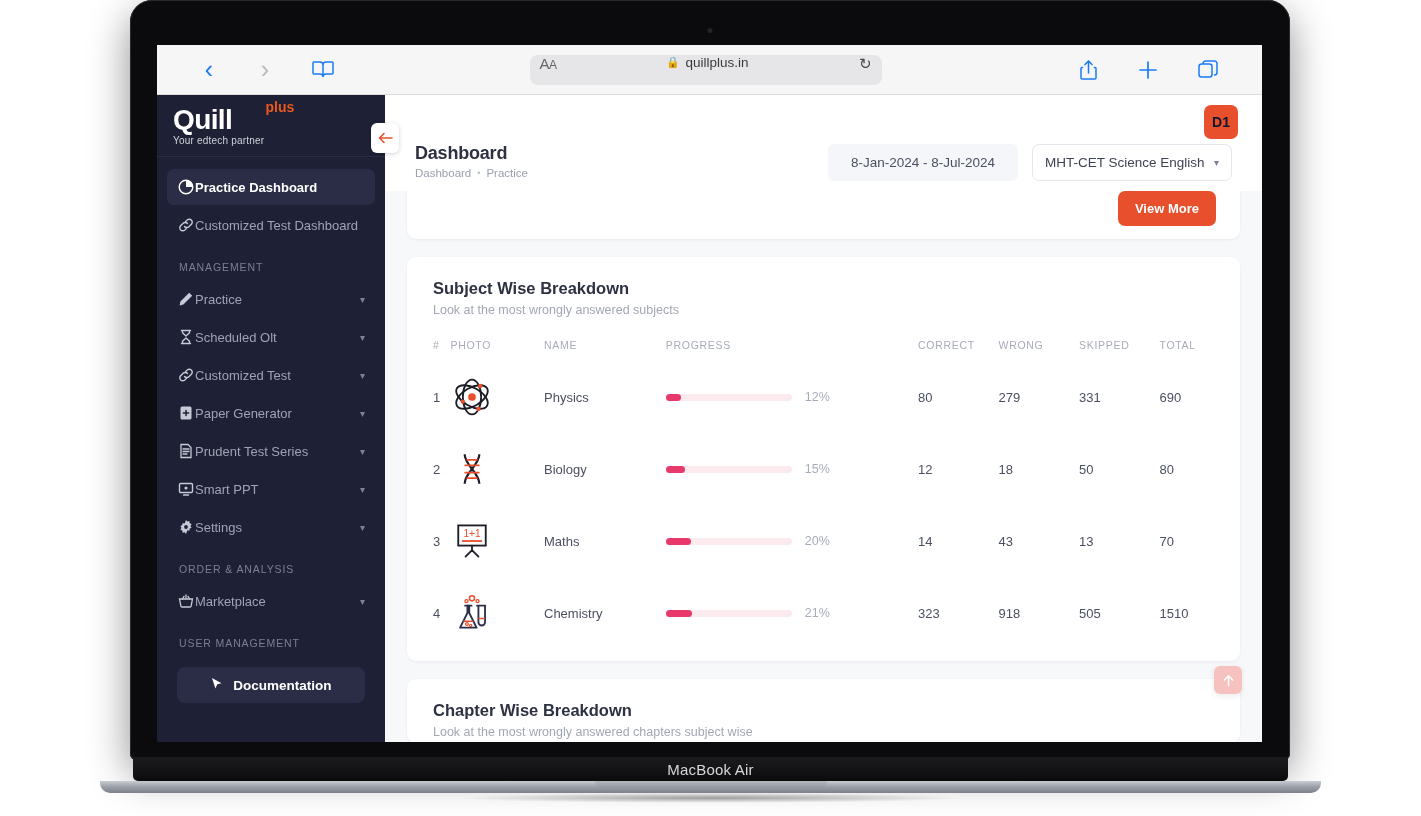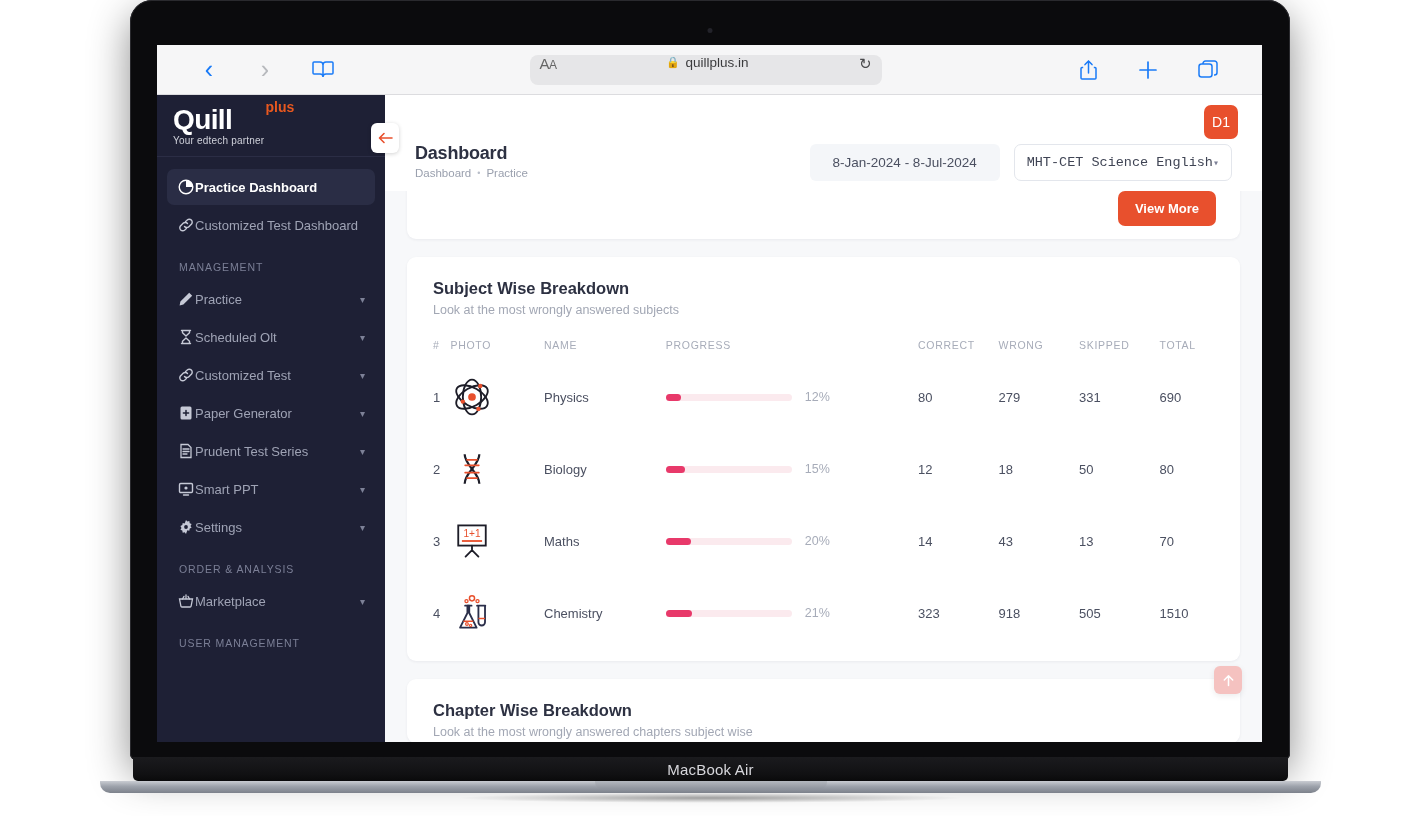--- a/index.html
+++ b/index.html
@@ -182,21 +182,21 @@
     background: #ffffff;
     padding: 14px 30px 10px 30px;
     display: flex; align-items: flex-end; justify-content: space-between;
     position: relative;
     height: 96px;
   }
   .avatar {
     position: absolute; right: 24px; top: 10px;
     width: 34px; height: 34px;
     background: #e8502d; border-radius: 7px;
-    color: #ffffff; font-size: 14px; font-weight: 400;
+    color: #0f172a; font-size: 14px; font-weight: 700;
     display: flex; align-items: center; justify-content: center;
     cursor: pointer;
   }
   .titles { padding-bottom: 2px; }
   .page-title { font-size: 18px; font-weight: 700; color: #2d3142; letter-spacing: -.2px; }
   .breadcrumb { font-size: 11.5px; color: #9aa0ae; margin-top: 3px; display:flex; gap:6px; align-items:center;}
   .breadcrumb .sep { color:#b9bec9; font-size: 9px; }
   .head-controls { display: flex; align-items: center; gap: 14px; padding-bottom: 0px; }
   .date-range {
     background: #f4f6f9;
@@ -206,21 +206,21 @@
     font-size: 13.5px; color: #4b5061;
     padding: 0 14px; cursor: pointer;
   }
   .course-select {
     background: #fff;
     border: 1px solid #e3e6ec;
     border-radius: 7px;
     height: 37px; min-width: 200px;
     display: flex; align-items: center; justify-content: space-between;
     font-size: 13.5px; color: #3f4454;
-    padding: 0 12px; cursor: pointer; font-family: Liberation Mono, monospace;
+    padding: 0 12px; cursor: pointer;
   }
 
   .scroll-area { padding: 0 22px; }
 
   .card {
     background: #fff;
     border-radius: 9px;
     box-shadow: 0 1px 3px rgba(20,25,45,.06);
     margin-bottom: 18px;
   }
@@ -447,20 +447,28 @@
                   <path d="M1.5 6h13l-1.4 7.2a1 1 0 01-1 .8H3.9a1 1 0 01-1-.8L1.5 6z" fill="none" stroke="currentColor" stroke-width="1.3"></path>
                   <path d="M8 1.8v3.8M4.5 6l1.5-2.6M11.5 6L10 3.4" stroke="currentColor" stroke-width="1.3" stroke-linecap="round"></path>
                 </svg>
             </span>
             <span class="label">Marketplace</span>
             <span class="chev">▾</span>
           </div>
 
           <div class="section-title">USER MANAGEMENT</div>
 
+          <div class="doc-btn">
+            <span class="mi-ico">
+              <svg width="14" height="14" viewBox="0 0 14 14">
+                  <path d="M2 1l9.5 5.3-4.2 1-1.9 4.2L2 1z" fill="#ffffff"></path>
+                </svg>
+            </span>
+            <span>Documentation</span>
+          </div>
         </div>
       </div>
 
       <div class="main">
 
         <div class="page-head">
           <div class="avatar">D1</div>
           <div class="titles">
             <div class="page-title">Dashboard</div>
             <div class="breadcrumb">

